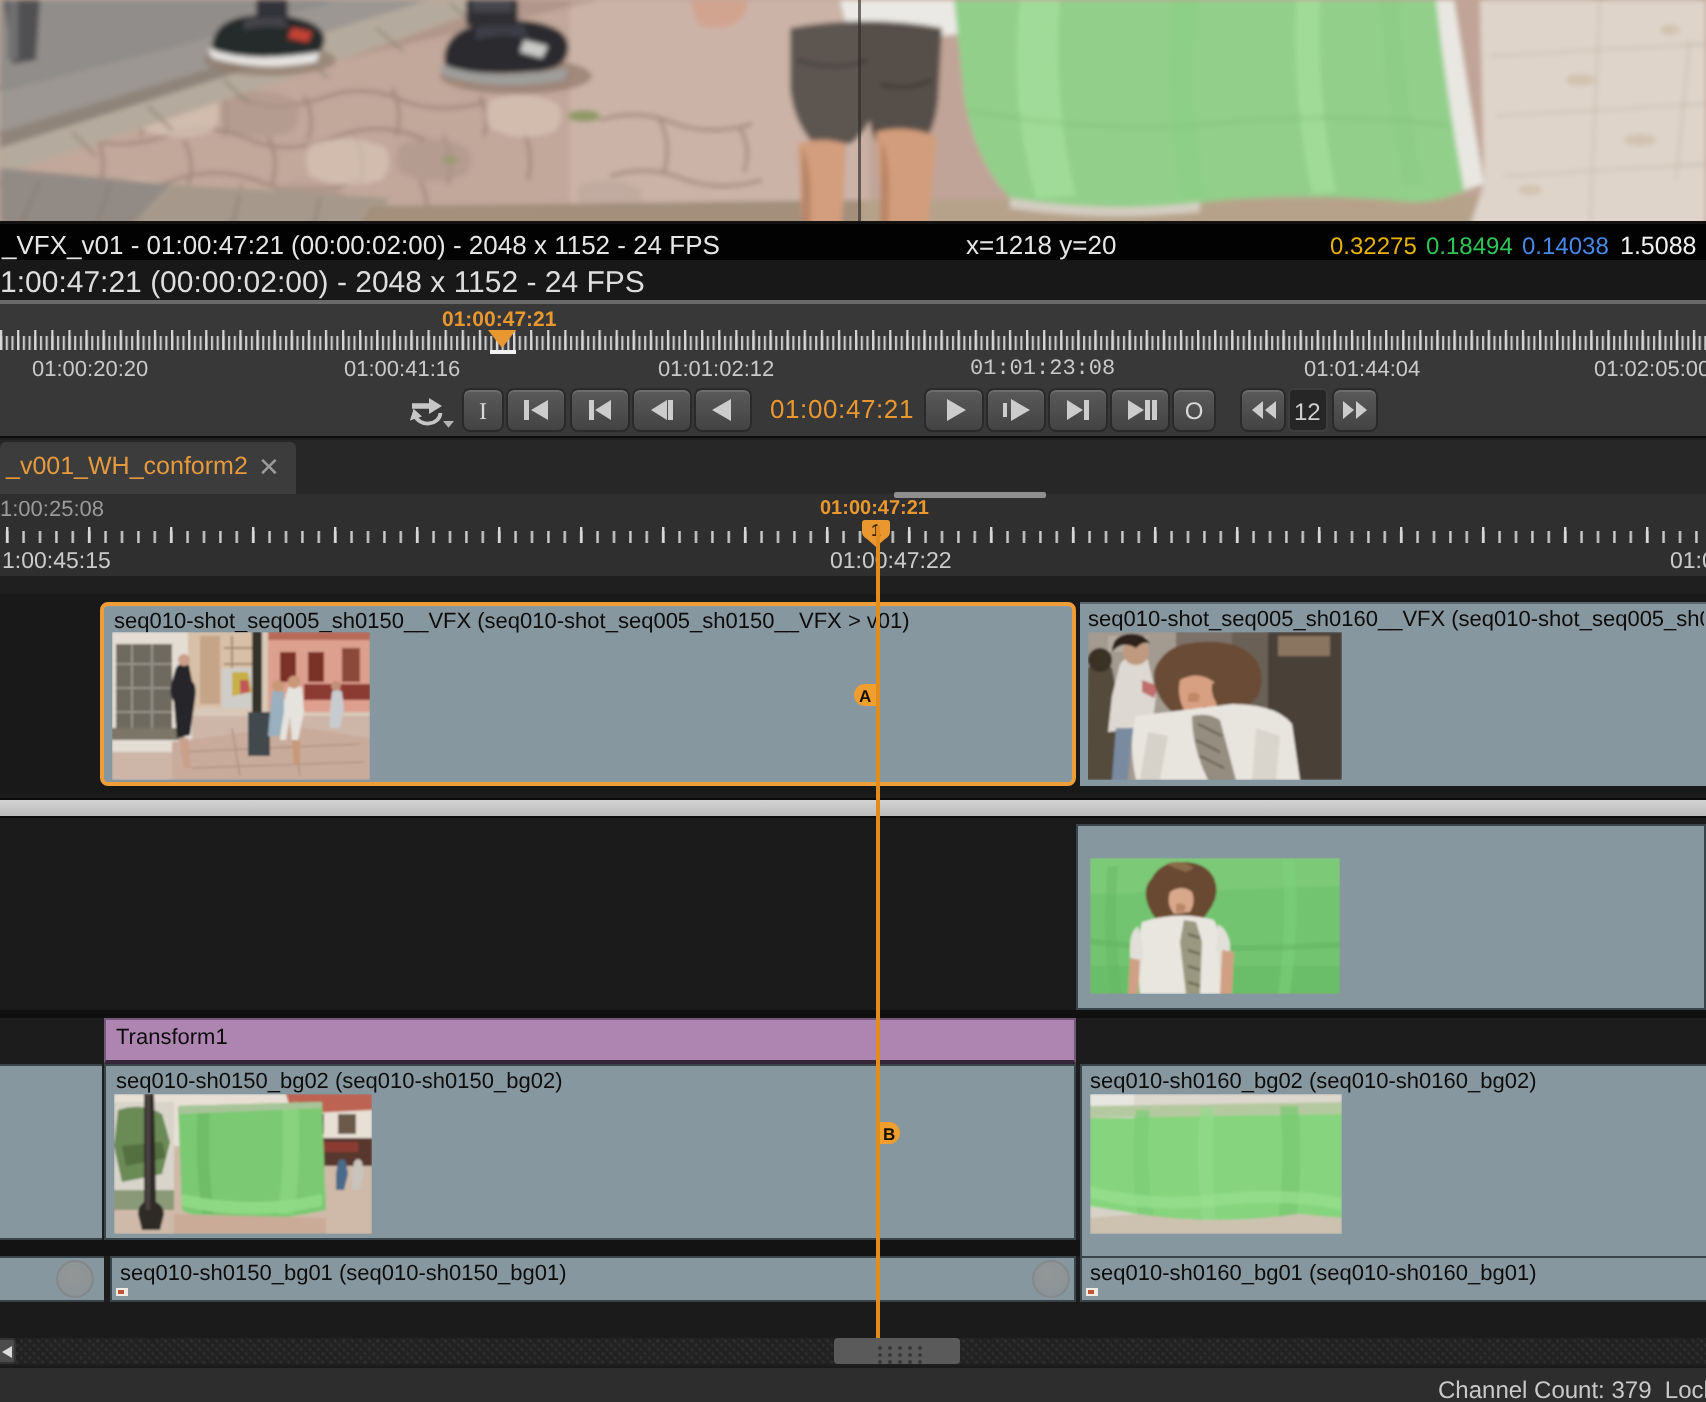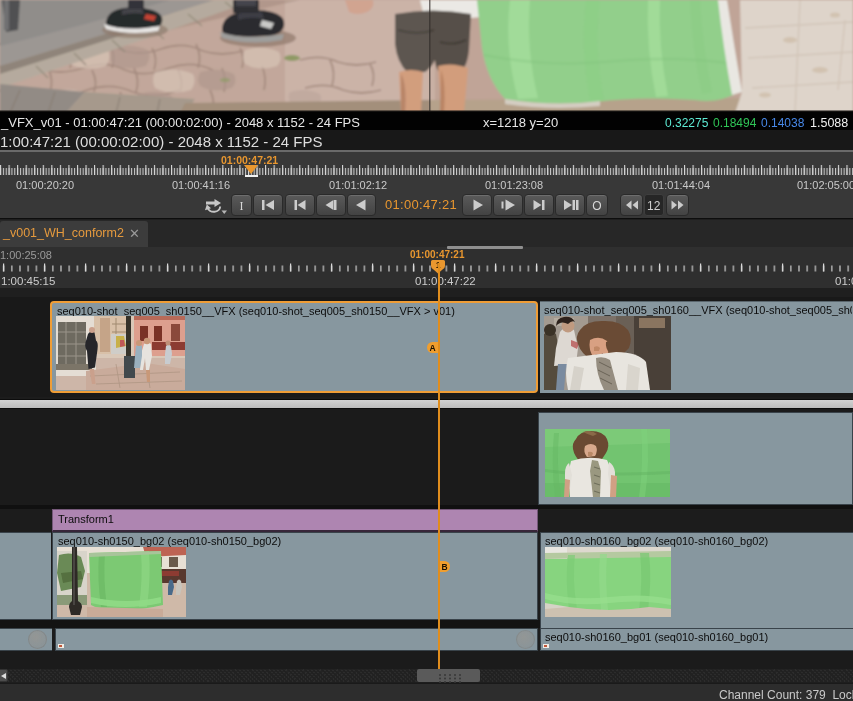--- a/index.html
+++ b/index.html
@@ -155,21 +155,21 @@
       <rect x="0" y="0" width="430" height="113" fill="#ffffff" opacity="0.045"></rect>
       <rect x="429" y="0" width="1.5" height="113" fill="#2e2a26" opacity="0.65"></rect>
 
       <rect x="0" y="110.5" width="853" height="2.5" fill="#141210"></rect>
     </svg>
   </div>
 
   <div class="abs" style="left:0;top:112px;width:853px;height:18px;background:#020202;color:#e6e6e6;font-size:13px;">
     <span class="abs" style="left:1px;top:3px;">_VFX_v01 - 01:00:47:21 (00:00:02:00) - 2048 x 1152 - 24 FPS</span>
     <span class="abs" style="left:483px;top:3px;">x=1218 y=20</span>
-    <span class="abs" style="left:665px;top:3.5px;font-size:12px;color:#5eead4;">0.32275</span>
+    <span class="abs" style="left:665px;top:3.5px;font-size:12px;color:#eab308;">0.32275</span>
     <span class="abs" style="left:713px;top:3.5px;font-size:12px;color:#30c557;">0.18494</span>
     <span class="abs" style="left:761px;top:3.5px;font-size:12px;color:#4888e8;">0.14038</span>
     <span class="abs" style="left:810px;top:3.5px;font-size:12.5px;color:#f0f0f0;">1.5088</span>
   </div>
 
   <div class="abs" style="left:0;top:130px;width:853px;height:20px;background:#181818;color:#dedede;font-size:15px;">
     <span class="abs" style="left:0px;top:2.5px;">1:00:47:21 (00:00:02:00) - 2048 x 1152 - 24 FPS</span>
   </div>
 
   <div class="abs" style="left:0;top:150px;width:853px;height:69px;background:#383838;border-top:2px solid #6a6a6a;border-bottom:1px solid #0d0d0d;">
@@ -189,21 +189,21 @@
       <rect x="0" y="0" width="853" height="10" fill="url(#vtick2)"></rect>
     </svg>
 
     <div class="abs" style="left:244px;top:13px;width:0;height:0;border-left:7px solid transparent;border-right:7px solid transparent;border-top:9px solid #e9972f;"></div>
     <div class="abs" style="left:245px;top:23px;width:13px;height:2px;background:#f2f2f2;"></div>
 
     <div class="abs" style="top:27px;left:0;width:853px;height:12px;font-size:11px;color:#c9c9c9;">
       <span class="abs" style="left:16px;">01:00:20:20</span>
       <span class="abs" style="left:172px;">01:00:41:16</span>
       <span class="abs" style="left:329px;">01:01:02:12</span>
-      <span class="abs" style="left:485px;">01:01:23:08</span>
+      <span class="abs" style="left:485px;font-family:Liberation Mono, monospace;">01:01:23:08</span>
       <span class="abs" style="left:640px;margin-left:12px;">01:01:44:04</span>
       <span class="abs" style="left:797px;">01:02:05:00</span>
     </div>
 
     <div id="transport" class="abs" style="left:0;top:-150px;width:853px;height:219px;">
 
       <svg class="abs" style="left:204px;top:196px;" width="24" height="18" viewBox="0 0 24 18">
         <path d="M2 3.6 L10.5 3.6 L10.5 1 L17 5 L10.5 9 L10.5 6.4 L2 6.4 Z" fill="#c6c6c6"></path>
         <path d="M16.2 8.5 a6.4 5.4 0 0 1 -12.6 1.2" stroke="#c6c6c6" stroke-width="1.9" fill="none"></path>
         <path d="M7 10.3 L1 12.2 L2.8 6.4 Z" fill="#c6c6c6"></path>
@@ -553,20 +553,21 @@
           <path d="M24 60 q40 6 80 0 l22 2 0 8 -126 0 0 -8 z" fill="#cdc1b0"></path>
           </g>
         </svg>
       </div>
     </div>
 
     <div class="abs" style="left:0;top:331px;width:52px;height:23px;background:#87979f;border-top:1px solid #39434a;border-bottom:1px solid #39434a;">
       <div class="abs" style="left:28px;top:1px;width:19px;height:19px;border-radius:50%;background:radial-gradient(circle at 40% 35%, rgba(170,150,132,0.38), rgba(140,132,126,0.18));border:1px solid rgba(105,100,95,0.25);"></div>
     </div>
     <div class="abs" style="left:55px;top:331px;width:483px;height:23px;background:#87979f;border:1px solid #39434a;">
+      <div class="cliptext abs" style="left:4px;top:2px;width:474px;">seq010-sh0150_bg01 (seq010-sh0150_bg01)</div>
       <div class="abs" style="left:2px;top:14.5px;width:6px;height:4.5px;background:#f0ece4;border:none;">
           <div class="abs" style="left:1px;top:1px;width:3px;height:2.5px;background:#c05538;"></div>
         </div>
       <div class="abs" style="left:460px;top:1px;width:19px;height:19px;border-radius:50%;background:radial-gradient(circle at 40% 35%, rgba(170,150,132,0.35), rgba(140,132,126,0.16));border:1px solid rgba(105,100,95,0.22);"></div>
     </div>
     <div class="abs" style="left:540px;top:331px;width:313px;height:23px;background:#87979f;border:1px solid #39434a;border-right:none;">
       <div class="cliptext abs" style="left:4px;top:2px;width:308px;">seq010-sh0160_bg01 (seq010-sh0160_bg01)</div>
       <div class="abs" style="left:2px;top:14.5px;width:6px;height:4.5px;background:#f0ece4;">
           <div class="abs" style="left:1px;top:1px;width:3px;height:2.5px;background:#c05538;"></div>
         </div>

